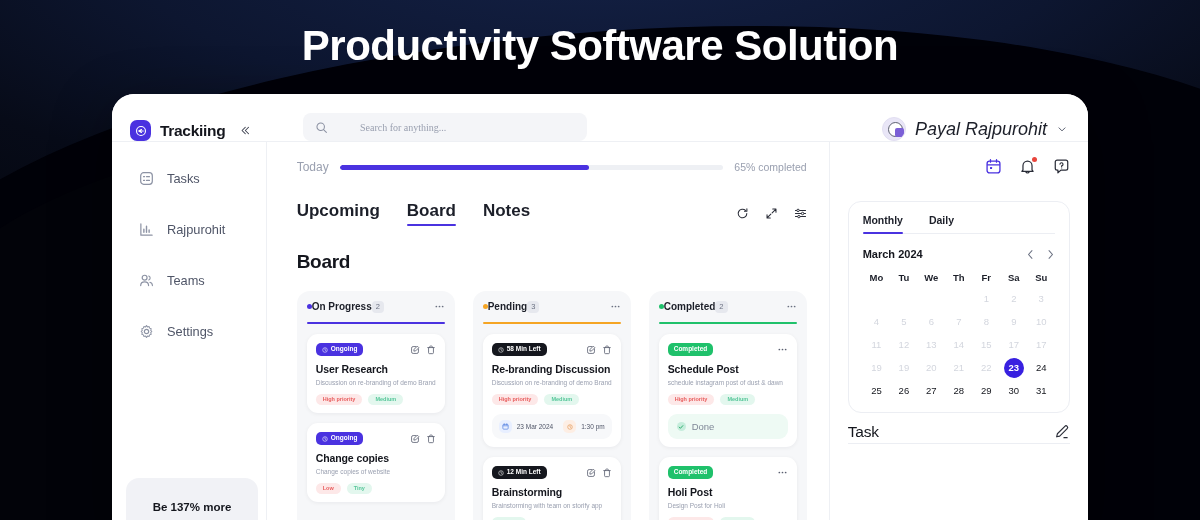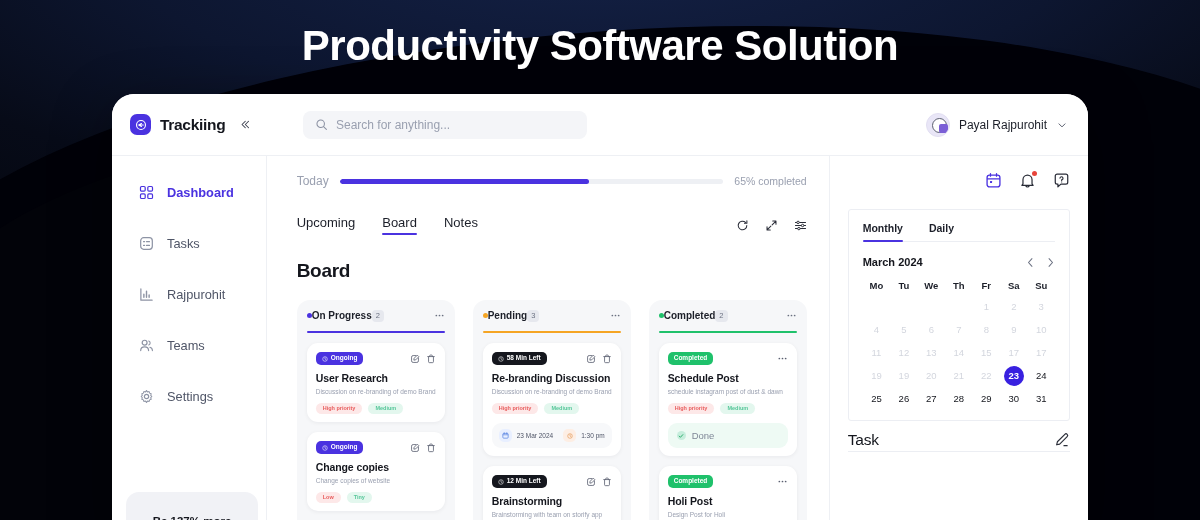--- a/index.html
+++ b/index.html
@@ -62,58 +62,58 @@
     width: 976px; height: 440px;
     background: #ffffff;
     border-radius: 22px 22px 0 0;
     overflow: hidden;
     z-index: 5;
     box-shadow: 0 18px 60px rgba(0,0,0,.45);
   }
 
   
   .topbar {
-    height: 62px; display: flex; align-items: center;
+    height: 48px; display: flex; align-items: flex-end;
     border-bottom: 1px solid #eef0f4;
     background: #fff;
   }
   .brand { width: 160px; display: flex; align-items: center; gap: 9px; padding-left: 18px; }
   .brand-logo {
     width: 21px; height: 21px; border-radius: 7px;
     background: #4a32e0; display: flex; align-items: center; justify-content: center;
   }
   .brand-name { font-size: 15.5px; font-weight: bold; color: #14161d; letter-spacing: -0.3px; }
   .collapse { margin-left: 4px; color: #3d4150; font-size: 14px; cursor: pointer; }
 
   .search-wrap { flex: 1; padding-left: 31px; }
   .search {
     width: 284px; height: 28px; background: #f4f5f8; border-radius: 8px;
     display: flex; align-items: center; gap: 8px; padding: 0 12px;
   }
   .search input {
     border: 0; background: transparent; outline: none;
-    font-family: Liberation Sans, sans-serif; font-size: 12px; color: #6a7081; width: 100%;
+    font-family: Liberation Serif, serif; font-size: 10px; color: #6a7081; width: 100%; margin-left: 24px;
   }
   .search input::placeholder { color: #9aa0b0; }
 
   .user { display: flex; align-items: center; gap: 9px; padding-right: 20px; }
   .avatar {
     width: 24px; height: 24px; border-radius: 50%;
     background: #e9e6f7; position: relative; overflow: hidden;
     border: 1px solid #e2dff2;
   }
   .avatar::after {
     content:''; position:absolute; left:5px; top:4px; width:13px; height:13px;
     border-radius:50%; background:#fff; border:1.4px solid #5b5f70;
   }
   .avatar::before {
     content:''; position:absolute; left:12px; top:10px; width:9px; height:9px;
     border-radius:2px; background:#7b5fd6; z-index:2;
   }
-  .user-name { font-size: 12px; color: #1c1f29; }
+  .user-name { font-size: 18px; color: #1c1f29; font-style: italic; }
   .chev { color: #555a6b; font-size: 11px; }
 
   
   .body { display: flex; height: 392px; }
 
   
   .sidebar {
     width: 160px; border-right: 1px solid #eef0f4;
     display: flex; flex-direction: column; padding-top: 22px;
     position: relative;
@@ -139,21 +139,21 @@
   
   .main { flex: 1; padding: 18px 22px 0 30px; position: relative; border-right: 1px solid #eef0f4; }
   .progress-row { display: flex; align-items: center; gap: 11px; }
   .progress-label { font-size: 12px; color: #9aa0b0; }
   .track { flex: 1; height: 5px; border-radius: 4px; background: #eef0f4; overflow: hidden; }
   .fill { height: 100%; border-radius: 4px; background: #4a32e0; }
   .progress-pct { font-size: 10.5px; color: #9aa0b0; white-space: nowrap; }
 
   .tabs-row { display: flex; align-items: center; margin-top: 27px; }
   .tabs { display: flex; gap: 27px; }
-  .tab { font-size: 13px; color: #1c1f29; font-weight: normal; cursor: pointer; padding-bottom: 5px; position: relative; }
+  .tab { font-size: 17px; color: #1c1f29; font-weight: bold; cursor: pointer; padding-bottom: 5px; position: relative; }
   .tab.active::after {
     content:''; position:absolute; left:0; right:0; bottom:0; height:2.2px;
     background:#4a32e0; border-radius:2px;
   }
   .tool-icons { margin-left: auto; display: flex; gap: 16px; align-items: center; color: #2a2d38; }
   .tool-icons > span { cursor: pointer; display:flex; }
 
   .board-title { font-size: 19px; font-weight: bold; color: #14161d; margin-top: 25px; letter-spacing: -0.3px; }
 
   .columns { display: flex; gap: 18px; margin-top: 18px; }
@@ -225,21 +225,21 @@
   
   .right { width: 266px; padding: 16px 18px 0 18px; }
   .right-icons { display: flex; justify-content: flex-end; gap: 17px; align-items: center; }
   .right-icons > span { cursor: pointer; display: flex; position: relative; }
   .bell-dot {
     position: absolute; right: -1px; top: -1px; width: 5px; height: 5px;
     border-radius: 50%; background: #e8453c;
   }
 
   .cal-card {
-    margin-top: 20px; border: 1px solid #eceef3; border-radius: 3px;
+    margin-top: 26px; border: 1px solid #eceef3; border-radius: 13px;
     padding: 12px 14px 14px 14px;
   }
   .cal-tabs { display: flex; gap: 26px; border-bottom: 1px solid #eceef3; }
   .cal-tab { font-size: 10.5px; color: #1c1f29; font-weight: bold; padding-bottom: 7px; position: relative; cursor: pointer; }
   .cal-tab.active::after {
     content:''; position:absolute; left:0; right:0; bottom:-1px; height:2.2px;
     background:#4a32e0; border-radius:2px;
   }
   .cal-head { display: flex; align-items: center; margin-top: 14px; }
   .cal-month { font-size: 11px; font-weight: bold; color: #14161d; }
@@ -311,31 +311,20 @@
           <svg width="12" height="12" viewBox="0 0 16 16" fill="none">
             <path d="M4 6.5 8 10.5l4-4" stroke="#555a6b" stroke-width="1.3" stroke-linecap="round" stroke-linejoin="round"></path>
           </svg>
         </span>
       </div>
     </div>
 
     <div class="body">
 
       <div class="sidebar">
-        <div class="nav-item active">
-          <span class="ico">
-            <svg width="15" height="15" viewBox="0 0 16 16" fill="none">
-              <rect x="1.6" y="1.6" width="5" height="5" rx="1.2" stroke="currentColor" stroke-width="1.3"></rect>
-              <rect x="9.4" y="1.6" width="5" height="5" rx="1.2" stroke="currentColor" stroke-width="1.3"></rect>
-              <rect x="1.6" y="9.4" width="5" height="5" rx="1.2" stroke="currentColor" stroke-width="1.3"></rect>
-              <rect x="9.4" y="9.4" width="5" height="5" rx="1.2" stroke="currentColor" stroke-width="1.3"></rect>
-            </svg>
-          </span>
-          <span class="nav-label">Dashboard</span>
-        </div>
         <div class="nav-item">
           <span class="ico">
             <svg width="15" height="15" viewBox="0 0 16 16" fill="none">
               <rect x="1.8" y="1.8" width="12.4" height="12.4" rx="3.2" stroke="currentColor" stroke-width="1.3"></rect>
               <path d="M4.8 6h1.2M8 6h3.2M4.8 10h1.2M8 10h3.2" stroke="currentColor" stroke-width="1.2" stroke-linecap="round"></path>
             </svg>
           </span>
           <span class="nav-label">Tasks</span>
         </div>
         <div class="nav-item">

